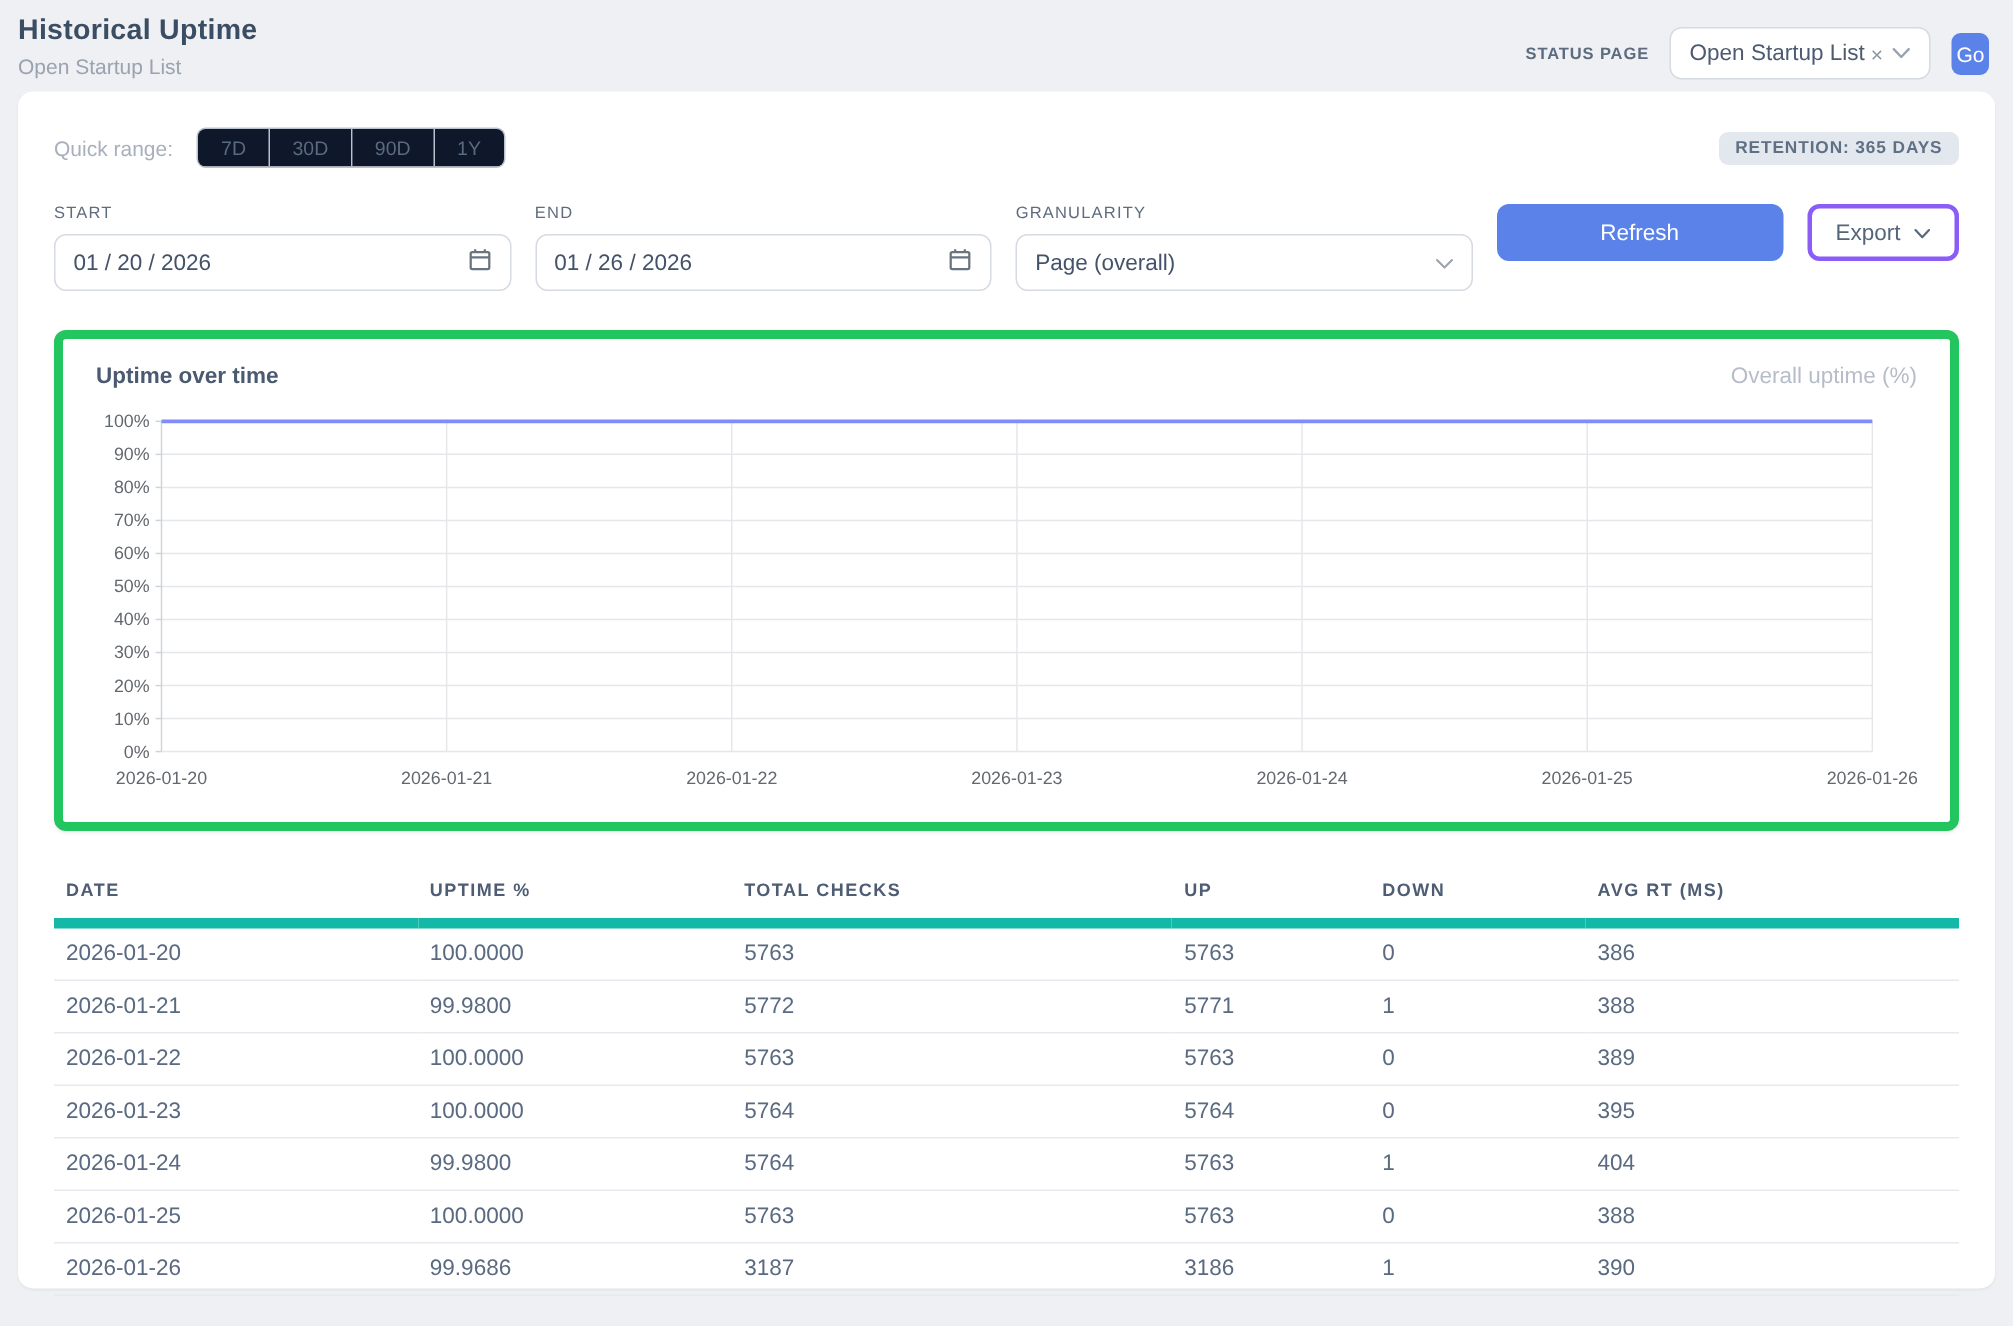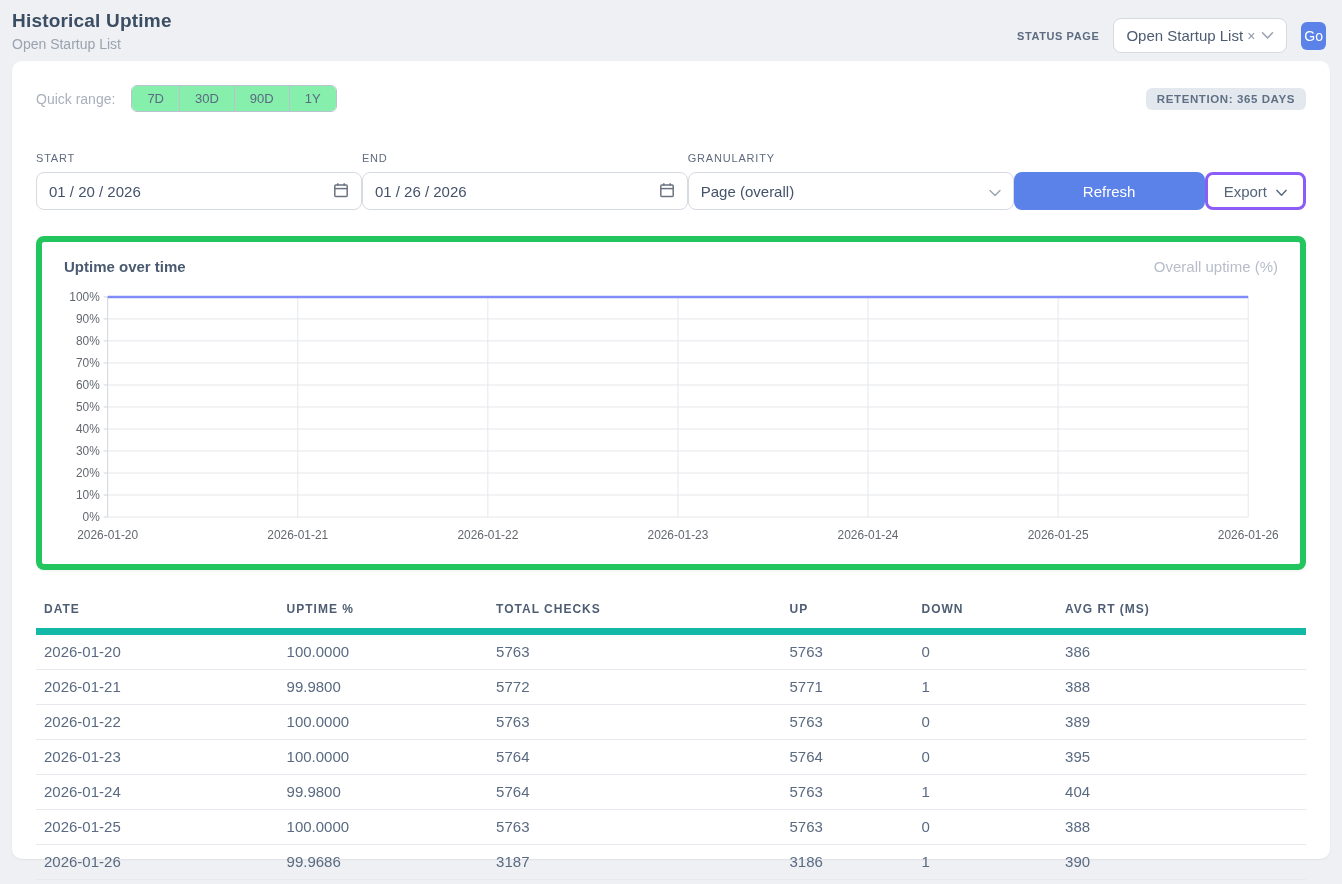--- a/index.html
+++ b/index.html
@@ -34,31 +34,31 @@
   .main-card {
     background: #fff; margin: 0 12px; border-radius: 10px;
     padding: 24px 24px 20px; box-shadow: 0 1px 2px rgba(16,24,40,.06);
     height: 798px;
   }
 
   .toolbar-row { display: flex; justify-content: space-between; align-items: center; }
   .quick-range { display: flex; align-items: center; gap: 16px; font-size: 14px; color: #a8b0bc; }
   .segmented { display: flex; border: 1px solid #b9c2cf; border-radius: 6px; overflow: hidden; background: #fff; }
   .segmented button {
-    border: none; background: #86efac; padding: 5px 15px; font-size: 13px;
+    border: none; background: #0f172a; padding: 5px 15px; font-size: 13px;
     color: #5a6a80; border-right: 1px solid #b9c2cf; cursor: pointer; font-family: inherit;
   }
   .segmented button:last-child { border-right: none; }
   .retention-badge {
     background: #e3e8ee; color: #5f7085; font-size: 11.5px; font-weight: 700;
     letter-spacing: .6px; padding: 5px 11px; border-radius: 6px;
   }
 
   
-  .form-row { display: flex; gap: 0; margin-top: 40px; align-items: flex-end; }
+  .form-row { display: flex; gap: 16px; margin-top: 24px; }
   .field { display: flex; flex-direction: column; gap: 8px; flex: 1; }
   .field-label { font-size: 11px; color: #5f6b7e; letter-spacing: .8px; font-weight: 500; }
   .input-box {
     height: 38px; border: 1px solid #d6dae1; border-radius: 8px;
     display: flex; align-items: center; justify-content: space-between;
     padding: 0 12px; font-size: 15px; color: #44526a; background: #fff; cursor: pointer;
   }
   .refresh-btn {
     width: 191px; height: 38px; background: #5b82e8; color: #fff; border: none;
     border-radius: 8px; font-size: 15px; cursor: pointer; font-family: inherit; flex: none;

